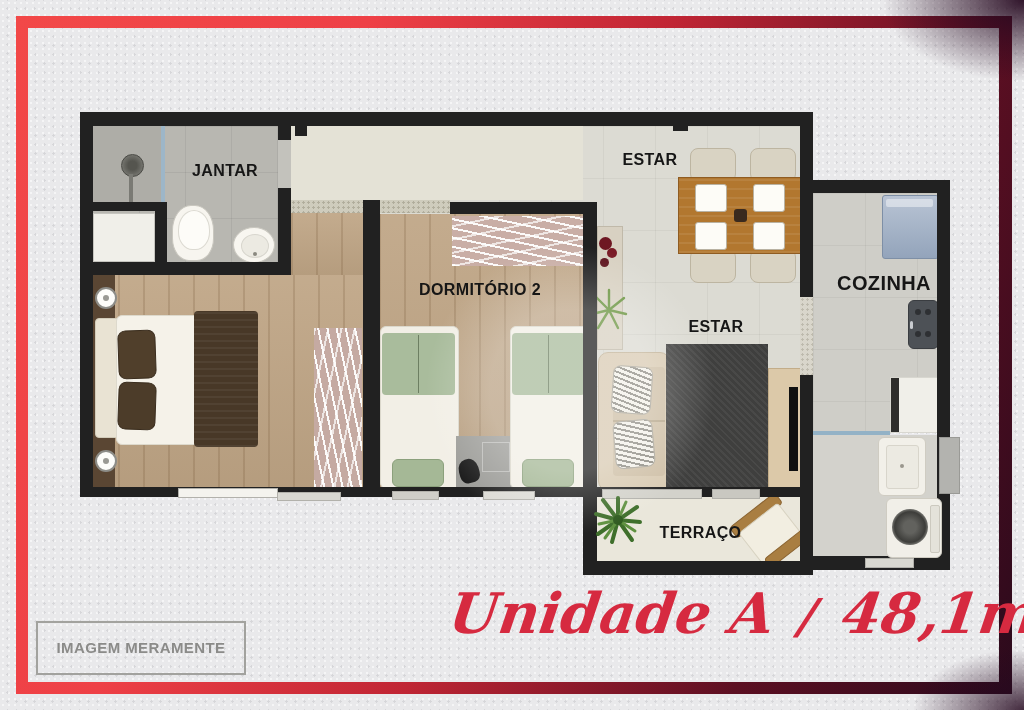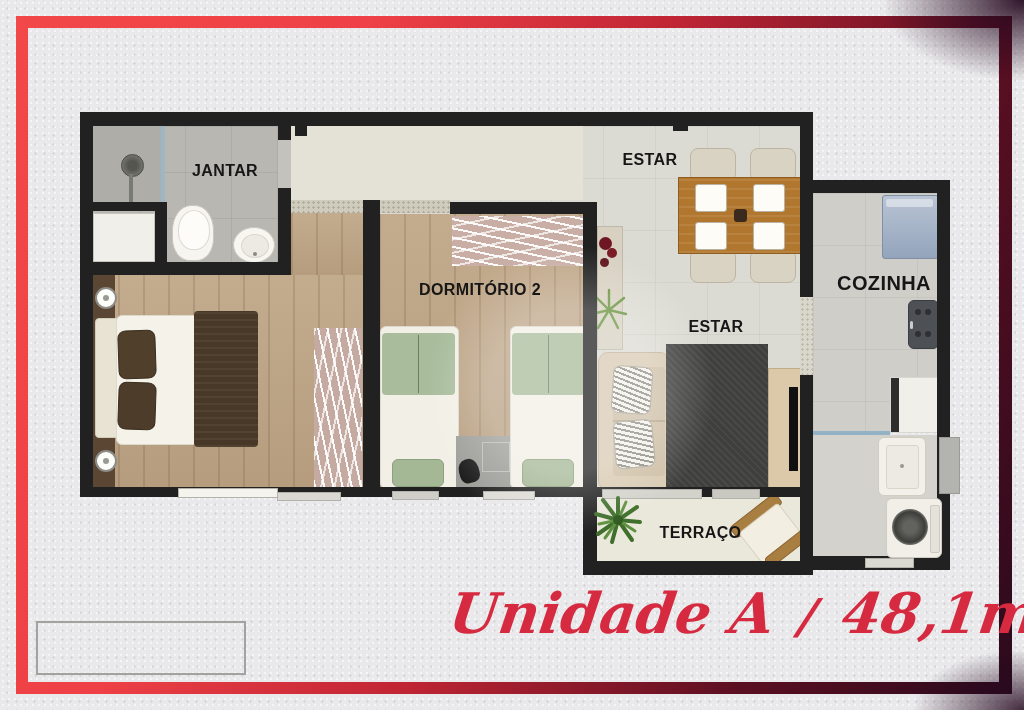--- a/index.html
+++ b/index.html
@@ -254,20 +254,21 @@
   <div class="watermark" style="left:420px;top:240px;width:300px;height:300px;"></div>
 
   <div class="label" style="left:180px;top:162px;width:90px;">JANTAR</div>
   <div class="label" style="left:392px;top:281px;width:176px;">DORMITÓRIO 2</div>
   <div class="label" style="left:605px;top:151px;width:90px;">ESTAR</div>
   <div class="label" style="left:676px;top:318px;width:80px;">ESTAR</div>
   <div class="label" style="left:834px;top:272px;width:100px;font-size:20px;">COZINHA</div>
   <div class="label" style="left:645px;top:524px;width:95px;margin-left:8px;">TERRAÇO</div>
 
   <div class="disclaimer">
+    <span>IMAGEM MERAMENTE</span>
   </div>
 
   <div class="title">
     <span>Unidade A</span>
     <span style="font-size:48px;margin:0 6px;">/</span>
     <span>48,1m</span>
   </div>
 
 </div>
 

